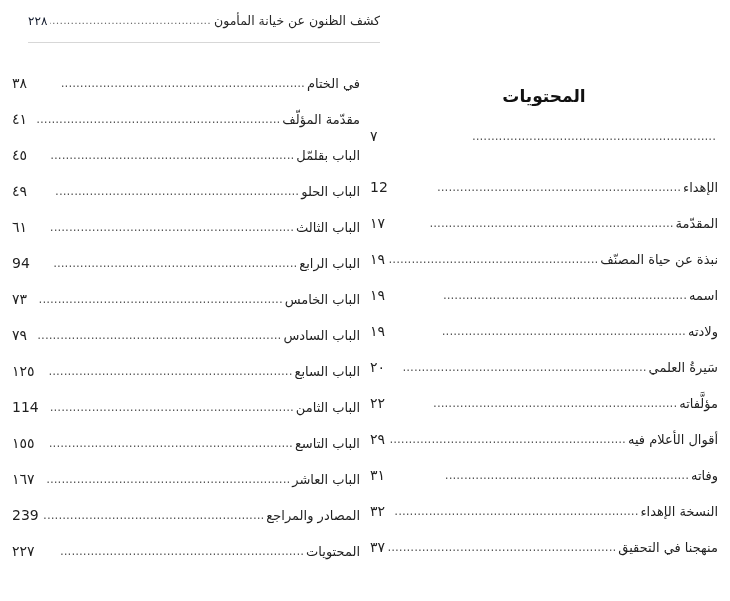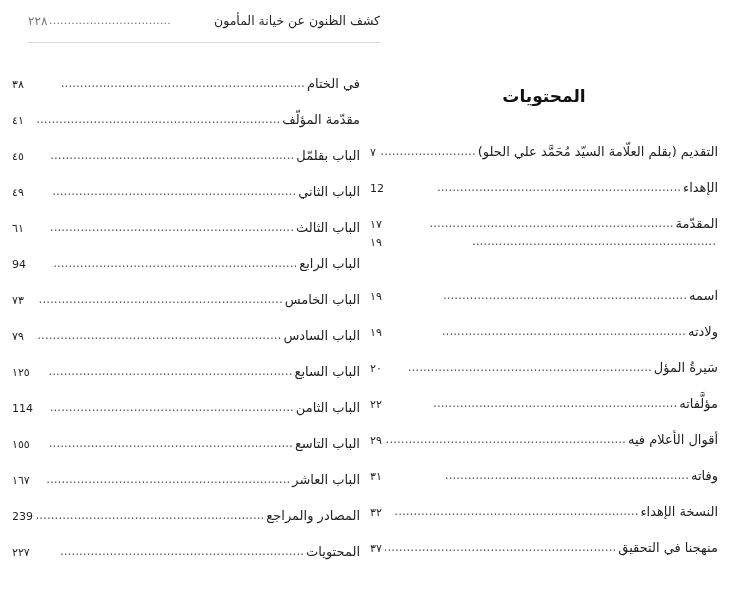--- a/index.html
+++ b/index.html
@@ -38,38 +38,37 @@
     align-items: baseline;
     flex-direction: row;
     width: 100%;
     font-size: 12.5px;
     color: #262626;
     letter-spacing: 0.2px;
   }
   .hdr-title {
     white-space: nowrap;
     flex: 0 0 auto;
-    margin-left: 40px;
   }
   .hdr-leader {
     flex: 1 1 auto;
     overflow: hidden;
     white-space: nowrap;
     margin: 0 3px;
     color: #6e6e6e;
     font-size: 11px;
     line-height: 1;
     position: relative;
     top: -1px;
   }
   .hdr-pageno {
     flex: 0 0 auto;
     white-space: nowrap;
     font-size: 12px;
-    color: #737373;
+    color: #0f172a;
     font-family: Liberation Serif, serif;
   }
   .header-rule {
     position: absolute;
     top: 42px;
     left: 28px;
     width: 352px;
     height: 1px;
     background: #d7d7d7;
   }
@@ -126,21 +125,21 @@
     margin: 0 2px 0 3px;
     color: #555555;
     font-size: 12px;
     line-height: 1;
     position: relative;
     top: -1px;
     min-width: 18px;
   }
   .toc-page {
     flex: 0 0 auto;
-    font-size: 11px;
+    font-size: 14px;
     color: #1f1f1f;
     text-align: right;
     direction: rtl;
   }
 </style>
 </head>
 <body>
 
 <div class="page">
 
@@ -150,50 +149,50 @@
       <span class="hdr-leader">..................................................................</span>
       <span class="hdr-pageno">٢٢٨</span>
     </div>
   </div>
   <div class="header-rule"></div>
 
   <div class="col col-right">
     <div class="contents-title">المحتويات</div>
     <ul class="toc-list">
       <li class="toc-row">
-        <span class="toc-label">التقديم (بقلم العلّامة السيّد مُحَمَّد علي الحلو)</span>
         <span class="toc-leader">................................................................</span>
         <span class="toc-page">٧</span>
       </li>
       <li class="toc-row">
         <span class="toc-label">الإهداء</span>
         <span class="toc-leader">................................................................</span>
         <span class="toc-page">12</span>
       </li>
       <li class="toc-row">
         <span class="toc-label">المقدّمة</span>
         <span class="toc-leader">................................................................</span>
         <span class="toc-page">١٧</span>
       </li>
       <li class="toc-row">
+        <span class="toc-label">نبذة عن حياة المصنّف</span>
         <span class="toc-leader">................................................................</span>
         <span class="toc-page">١٩</span>
       </li>
       <li class="toc-row">
         <span class="toc-label">اسمه</span>
         <span class="toc-leader">................................................................</span>
         <span class="toc-page">١٩</span>
       </li>
       <li class="toc-row">
         <span class="toc-label">ولادته</span>
         <span class="toc-leader">................................................................</span>
         <span class="toc-page">١٩</span>
       </li>
       <li class="toc-row">
-        <span class="toc-label">سَيرةُ المؤل</span>
+        <span class="toc-label">سَيرةُ العلمي</span>
         <span class="toc-leader">................................................................</span>
         <span class="toc-page">٢٠</span>
       </li>
       <li class="toc-row">
         <span class="toc-label">مؤلَّفاته</span>
         <span class="toc-leader">................................................................</span>
         <span class="toc-page">٢٢</span>
       </li>
       <li class="toc-row">
         <span class="toc-label">أقوال الأعلام فيه</span>
@@ -229,21 +228,21 @@
         <span class="toc-label">مقدّمة المؤلّف</span>
         <span class="toc-leader">................................................................</span>
         <span class="toc-page">٤١</span>
       </li>
       <li class="toc-row">
         <span class="toc-label">الباب بقلمّل</span>
         <span class="toc-leader">................................................................</span>
         <span class="toc-page">٤٥</span>
       </li>
       <li class="toc-row">
-        <span class="toc-label">الباب الثاني</span>
+        <span class="toc-label">الباب الحلو</span>
         <span class="toc-leader">................................................................</span>
         <span class="toc-page">٤٩</span>
       </li>
       <li class="toc-row">
         <span class="toc-label">الباب الثالث</span>
         <span class="toc-leader">................................................................</span>
         <span class="toc-page">٦١</span>
       </li>
       <li class="toc-row">
         <span class="toc-label">الباب الرابع</span>

